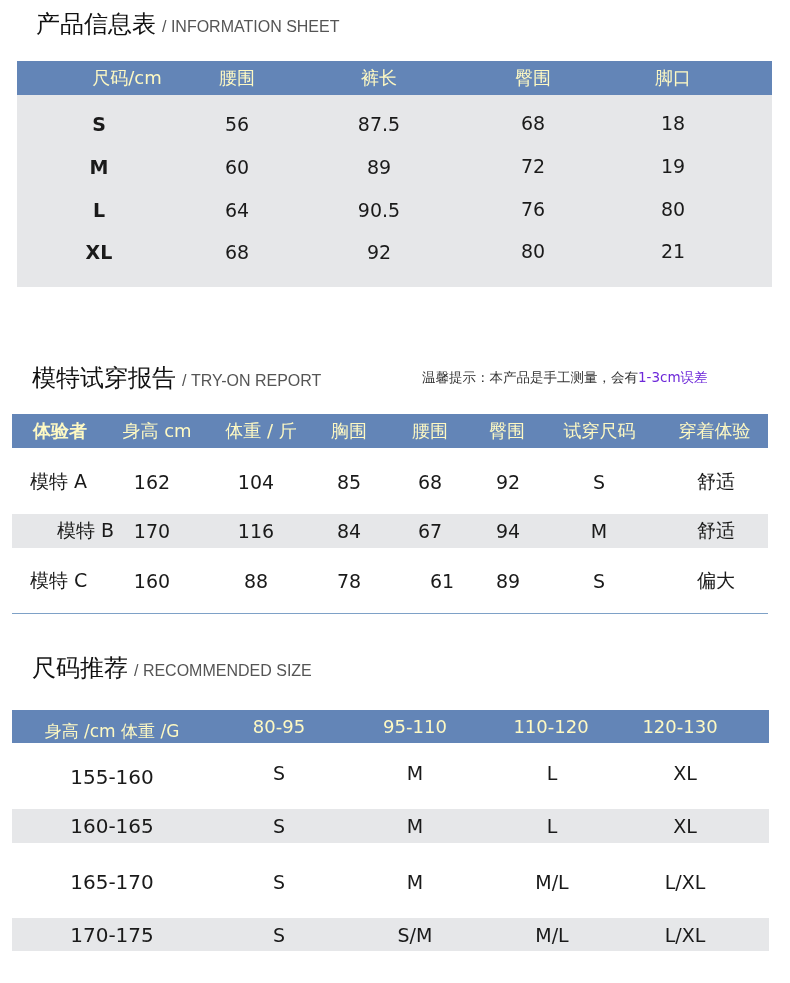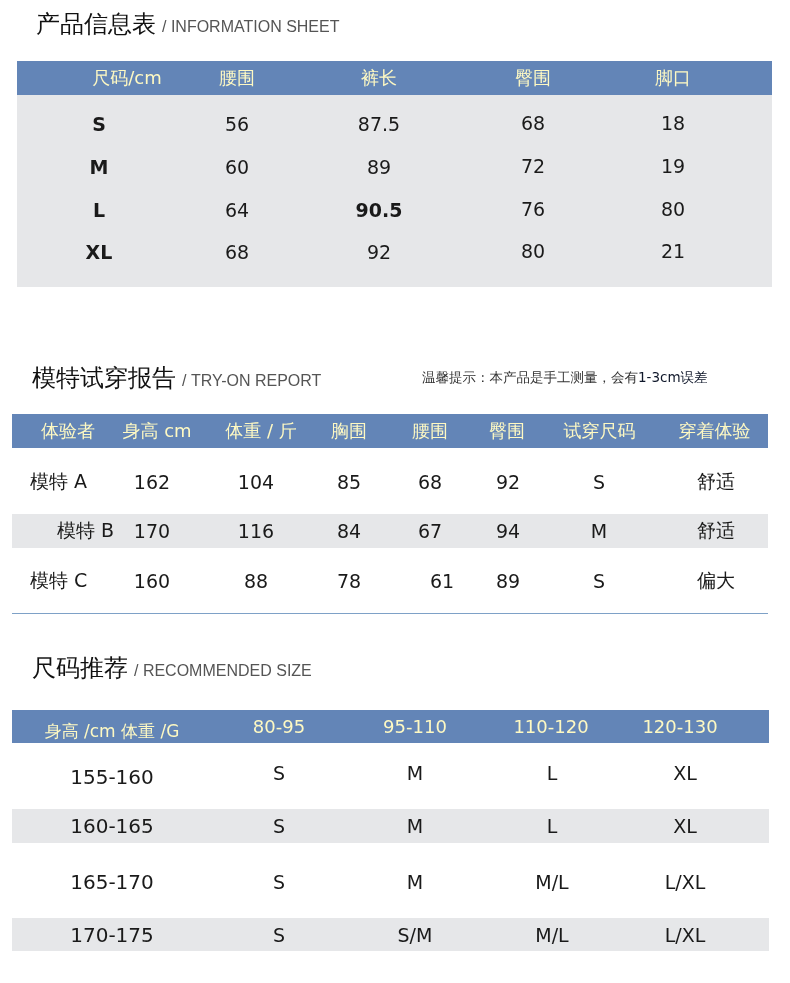--- a/index.html
+++ b/index.html
@@ -7,21 +7,21 @@
          font-family: "DejaVu Sans", "Liberation Sans", sans-serif; color:#1a1a1a; }
   .abs { position:absolute; }
   .title { font-size:24px; color:#111; white-space:nowrap; }
   .title .sub { font-family:"Liberation Sans", sans-serif; font-size:16px; color:#555; margin-left:6px; }
   .hdr { position:absolute; background:#6385b7; display:flex; align-items:center; }
   .hdr span { color:#fef9c3; font-size:18px; text-align:center; white-space:nowrap; }
   .row { position:absolute; display:flex; align-items:center; }
   .row span { text-align:center; font-size:19px; color:#1a1a1a; white-space:nowrap; }
   .gray { background:#e6e7e9; }
   .note { font-size:13.5px; color:#333; white-space:nowrap; }
-  .note .red { color:#0f172a; }
+  .note .red { color:#6d28d9; }
   .divider { position:absolute; height:1px; background:#7ea1c7; }
   .bold { font-weight:bold; }
 </style>
 </head>
 <body>
 
 <div class="abs title" style="left:36px; top:8px;">
   <span>产品信息表</span><span class="sub">/ INFORMATION SHEET</span>
 </div>
 
@@ -45,41 +45,41 @@
 <div class="row" style="left:17px; top:151px; width:755px; height:32px;">
   <span class="bold" style="position:absolute; left:40px; width:84px;">M</span>
   <span style="position:absolute; left:180px; width:80px;">60</span>
   <span style="position:absolute; left:322px; width:80px;">89</span>
   <span style="position:absolute; left:476px; width:80px; top:4px;">72</span>
   <span style="position:absolute; left:616px; width:80px; top:4px;">19</span>
 </div>
 <div class="row" style="left:17px; top:194px; width:755px; height:32px;">
   <span class="bold" style="position:absolute; left:40px; width:84px;">L</span>
   <span style="position:absolute; left:180px; width:80px;">64</span>
-  <span style="position:absolute; left:322px; width:80px;font-weight:bold;">90.5</span>
+  <span style="position:absolute; left:322px; width:80px;">90.5</span>
   <span style="position:absolute; left:476px; width:80px; top:4px;">76</span>
   <span style="position:absolute; left:616px; width:80px; top:4px;">80</span>
 </div>
 <div class="row" style="left:17px; top:236px; width:755px; height:32px;">
   <span class="bold" style="position:absolute; left:40px; width:84px;">XL</span>
   <span style="position:absolute; left:180px; width:80px;">68</span>
   <span style="position:absolute; left:322px; width:80px;">92</span>
   <span style="position:absolute; left:476px; width:80px; top:4px;">80</span>
   <span style="position:absolute; left:616px; width:80px; top:4px;">21</span>
 </div>
 
 <div class="abs title" style="left:32px; top:362px;">
   <span>模特试穿报告</span><span class="sub">/ TRY-ON REPORT</span>
 </div>
 <div class="abs note" style="left:422px; top:369px;">
   <span>温馨提示：本产品是手工测量，会有</span><span class="red">1-3cm误差</span>
 </div>
 
 <div class="hdr" style="left:12px; top:414px; width:756px; height:34px;">
-  <span style="position:absolute; left:16px; width:80px;">体验者</span>
+  <span style="position:absolute; left:8px; width:80px;font-weight:bold;">体验者</span>
   <span style="position:absolute; left:100px; width:90px;">身高 cm</span>
   <span style="position:absolute; left:204px; width:90px;">体重 / 斤</span>
   <span style="position:absolute; left:307px; width:60px;">胸围</span>
   <span style="position:absolute; left:388px; width:60px;">腰围</span>
   <span style="position:absolute; left:465px; width:60px;">臀围</span>
   <span style="position:absolute; left:540px; width:95px;">试穿尺码</span>
   <span style="position:absolute; left:655px; width:95px;">穿着体验</span>
 </div>
 
 <div class="row" style="left:12px; top:465px; width:756px; height:34px;">

